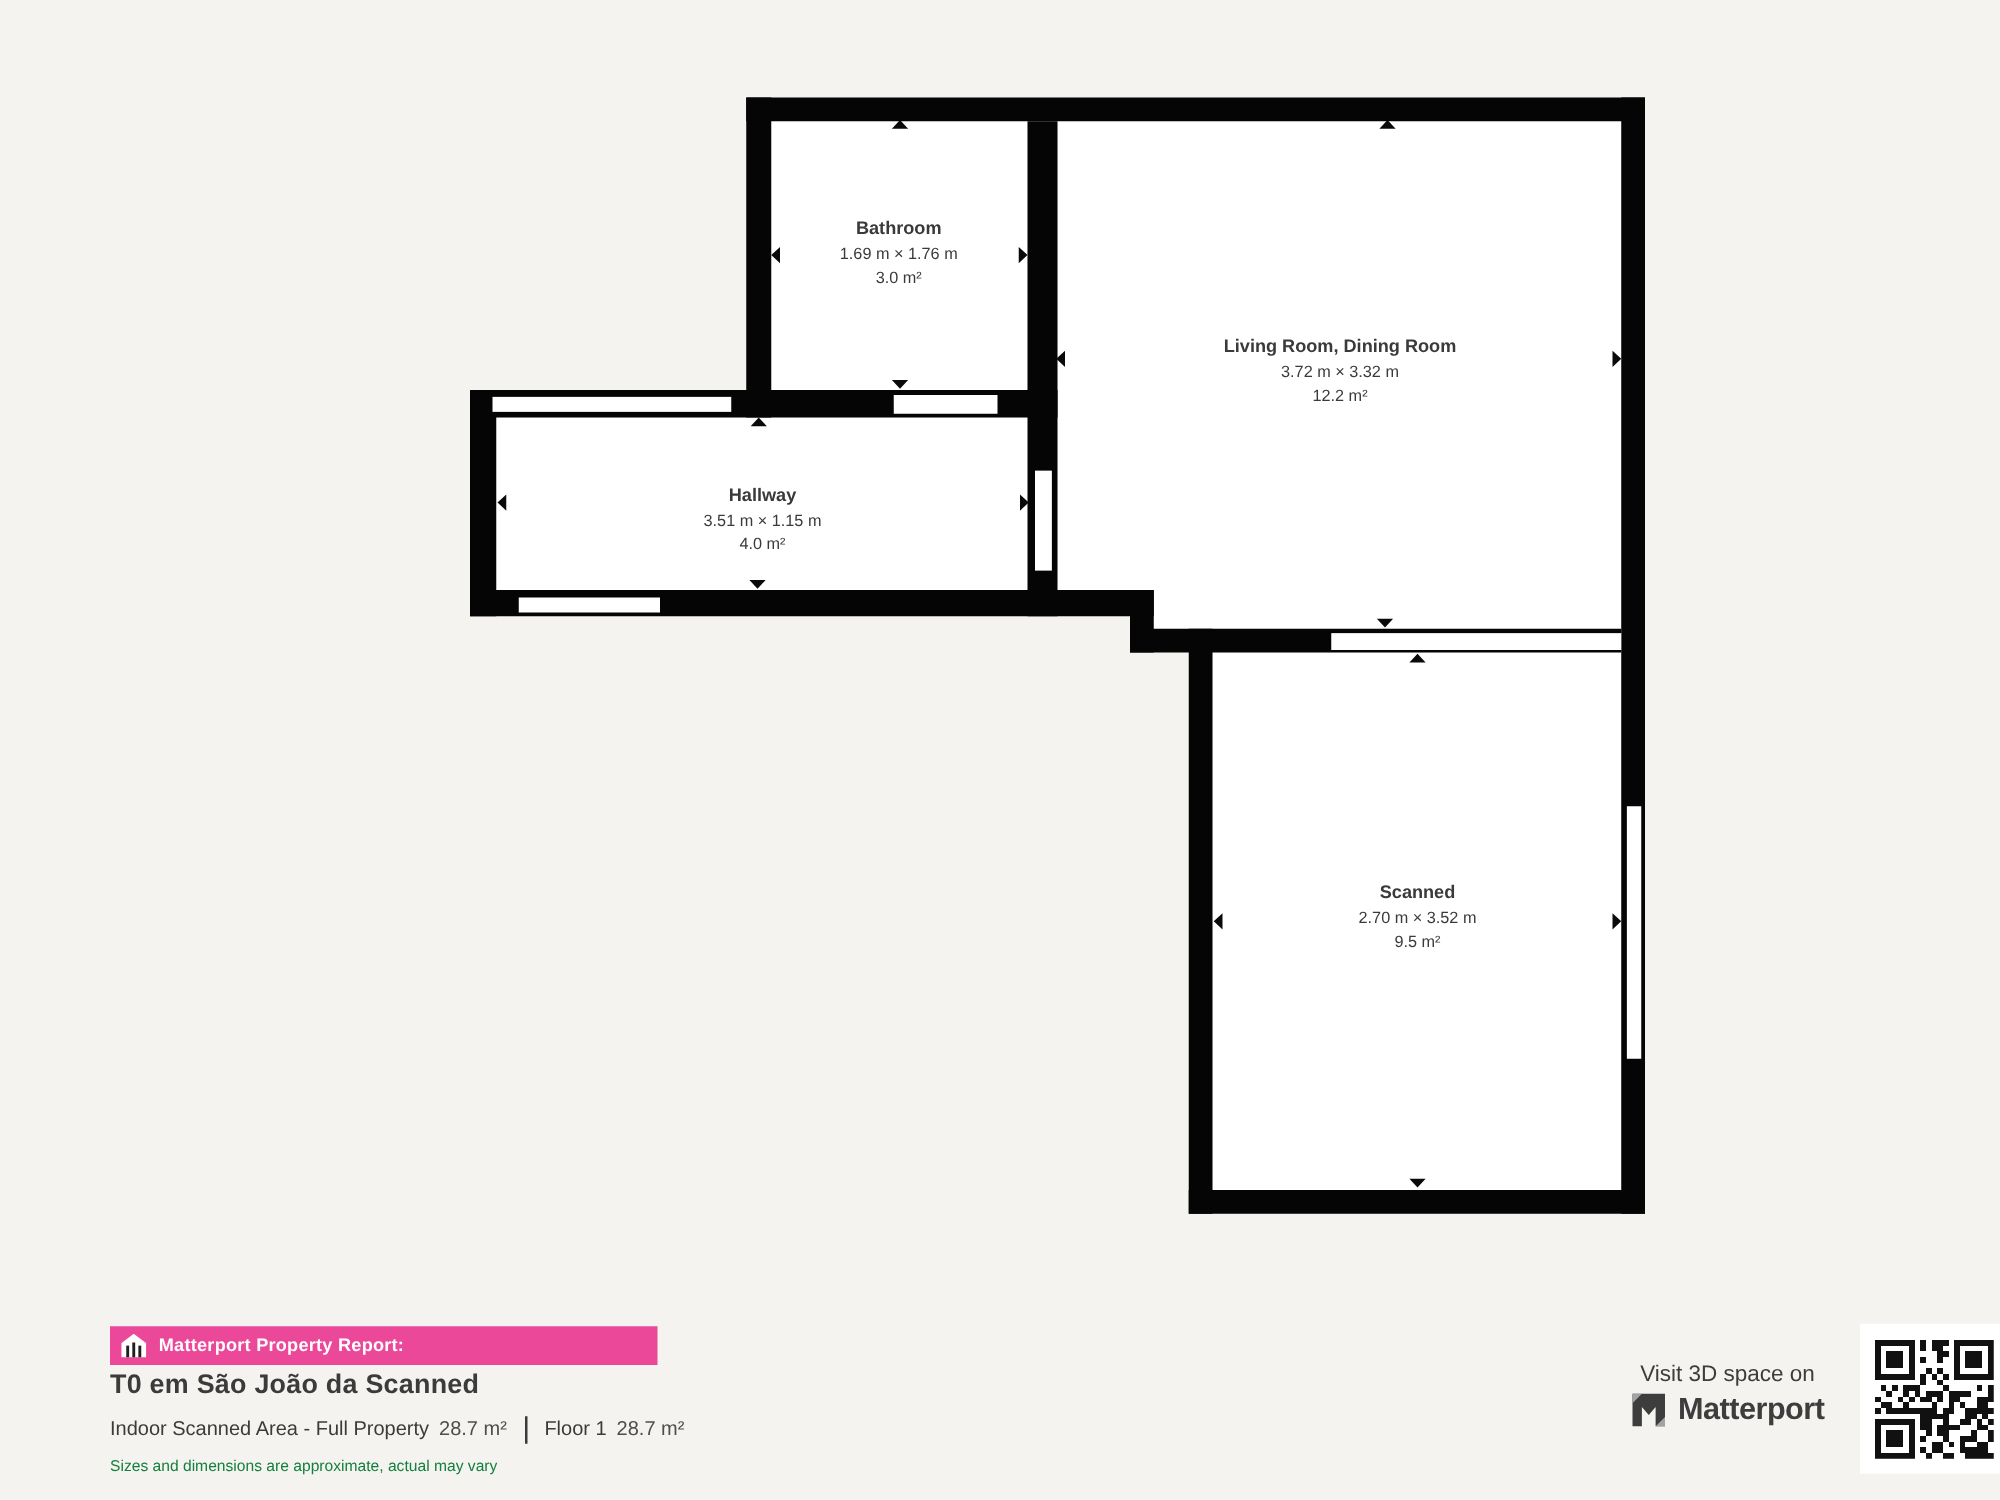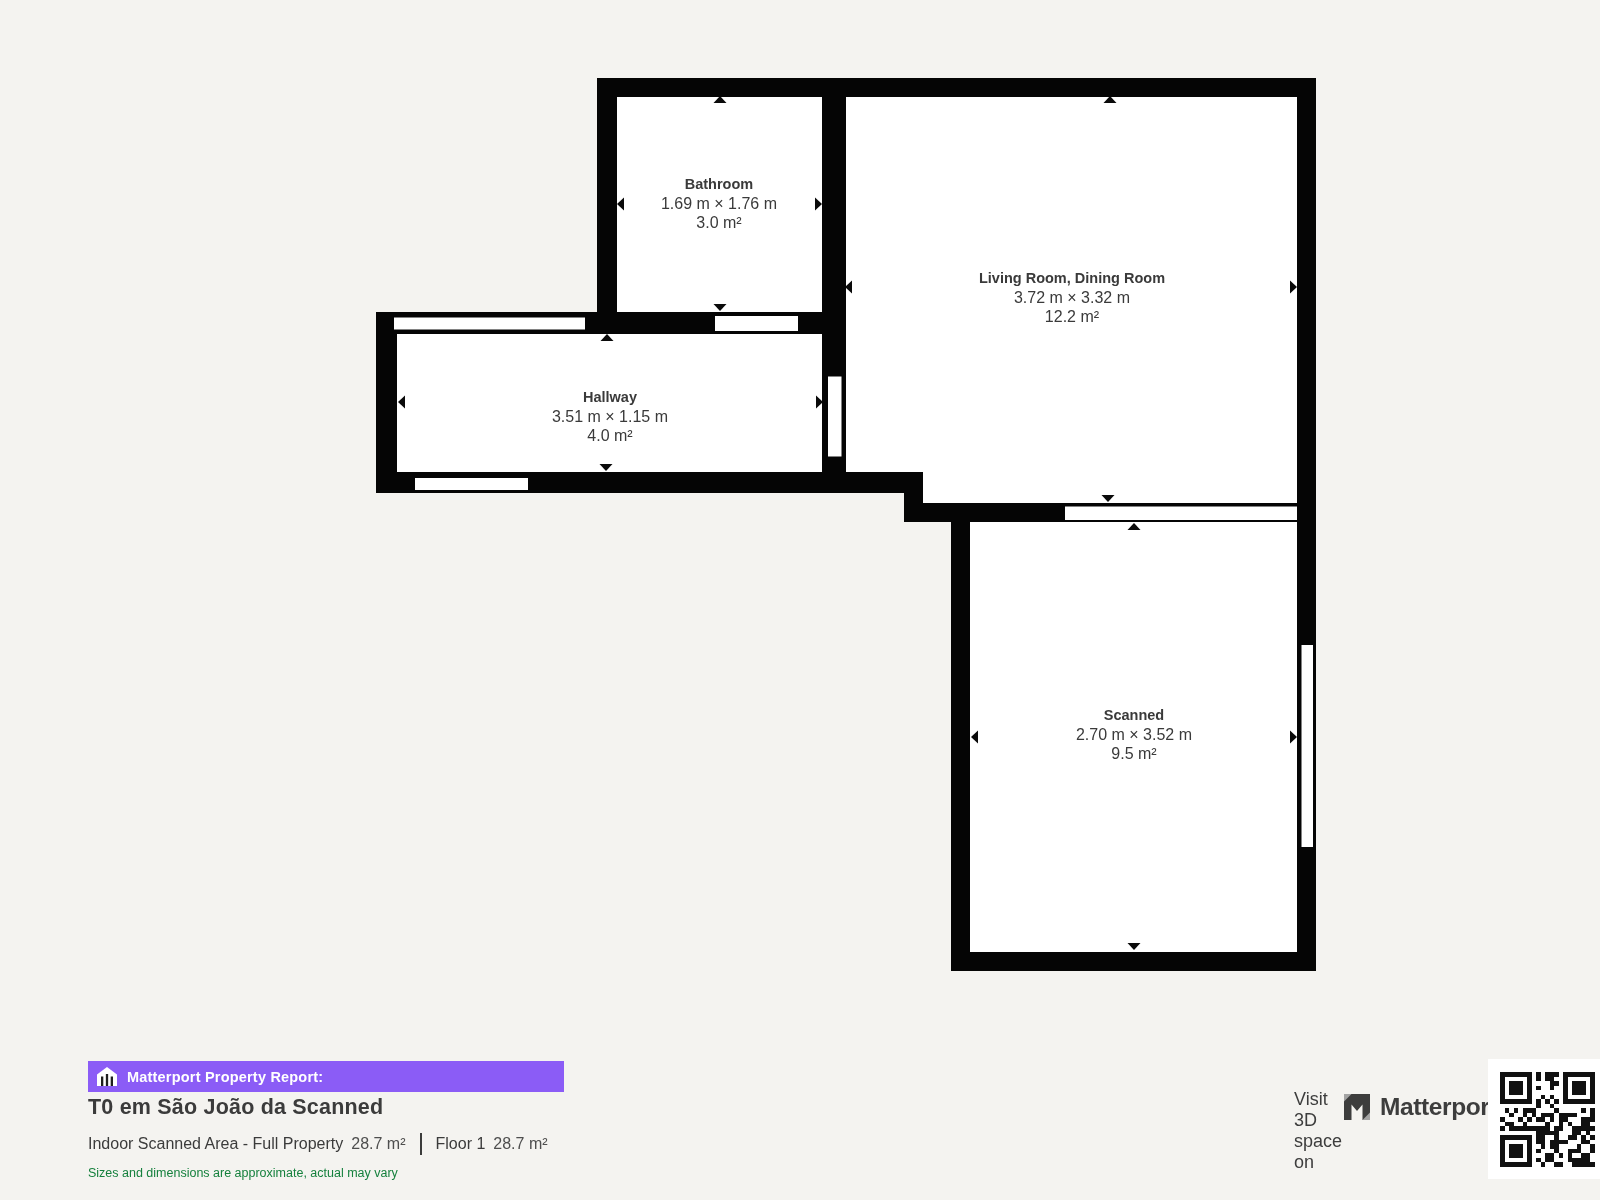--- a/index.html
+++ b/index.html
@@ -3,40 +3,40 @@
 <meta charset="utf-8">
 <style>
   html,body{margin:0;padding:0;background:#f4f3f0;}
   #stage{position:relative;width:1600px;height:1200px;background:#f4f3f0;
          font-family:"Liberation Sans",sans-serif;overflow:hidden;margin-left:48px;}
   #plan{position:absolute;left:0;top:0;}
 
   .room-label{position:absolute;transform:translate(-50%,-50%);text-align:center;
               color:#3a3a3a;white-space:nowrap;line-height:19px;}
   .room-name{font-weight:700;font-size:14.5px;}
-  .room-dims,.room-area{font-size:16px;}
-
-  .report-bar{position:absolute;left:40px;top:1061px;width:476px;height:31px;
-              background:#8b5cf6;display:flex;align-items:center;gap:10px;
+  .room-dims,.room-area{font-size:13px;}
+
+  .report-bar{position:absolute;left:40px;top:1061px;width:438px;height:31px;
+              background:#ec4899;display:flex;align-items:center;gap:10px;
               padding-left:9px;box-sizing:border-box;}
   .report-bar .bar-text{color:#ffffff;font-size:14.5px;font-weight:700;letter-spacing:.2px;}
 
   .page-title{position:absolute;left:40px;top:1095px;font-size:21.5px;font-weight:700;
               color:#3b3b3b;letter-spacing:.2px;}
 
   .stats{position:absolute;left:40px;top:1133px;display:flex;align-items:center;
          font-size:16px;color:#4e4e4e;}
   .stat-label{font-weight:400;color:#3b3b3b;}
   .stat-value{margin-left:8px;}
   .stat-divider{width:2px;height:22px;background:#3b3b3b;margin:0 14px;}
 
   .disclaimer{position:absolute;left:40px;top:1166px;font-size:12.5px;color:#15803d;}
 
   .promo{position:absolute;left:1246px;top:1089px;width:176px;display:flex;
-         flex-direction:row;align-items:flex-start;}
+         flex-direction:column;align-items:center;}
   .visit-text{font-size:18px;color:#3d3d3d;}
   .brand-row{display:flex;align-items:center;gap:8px;margin-top:3px;}
   .brand-name{font-size:24.5px;font-weight:700;color:#3d3d3d;letter-spacing:-.4px;}
 
   .qr-card{position:absolute;left:1440px;top:1059px;width:119px;height:120px;
            background:#ffffff;display:flex;align-items:center;justify-content:center;}
 </style>
 </head>
 <body>
 

